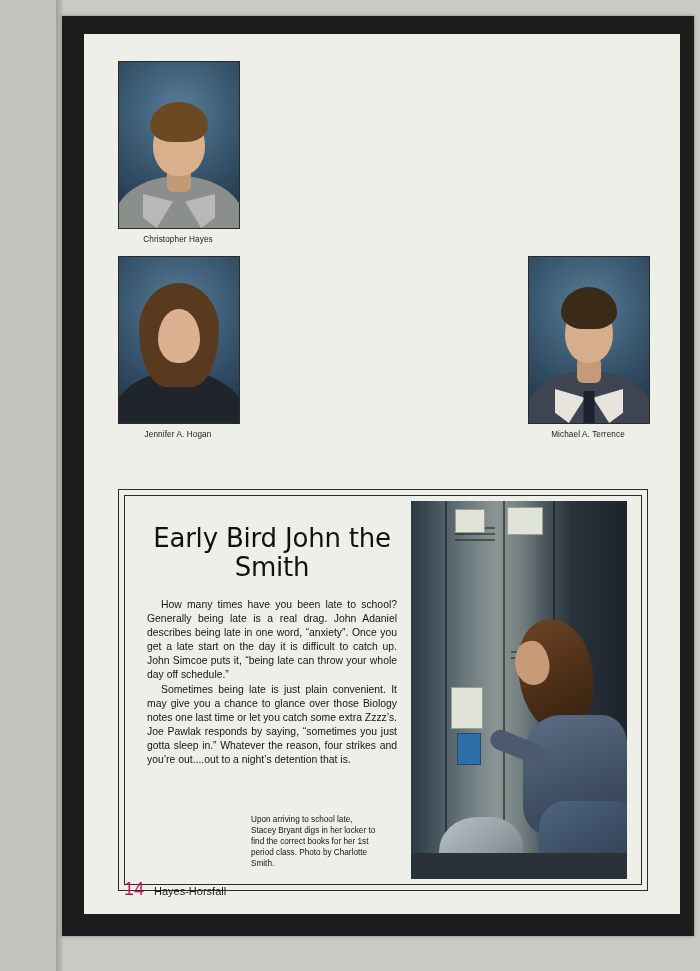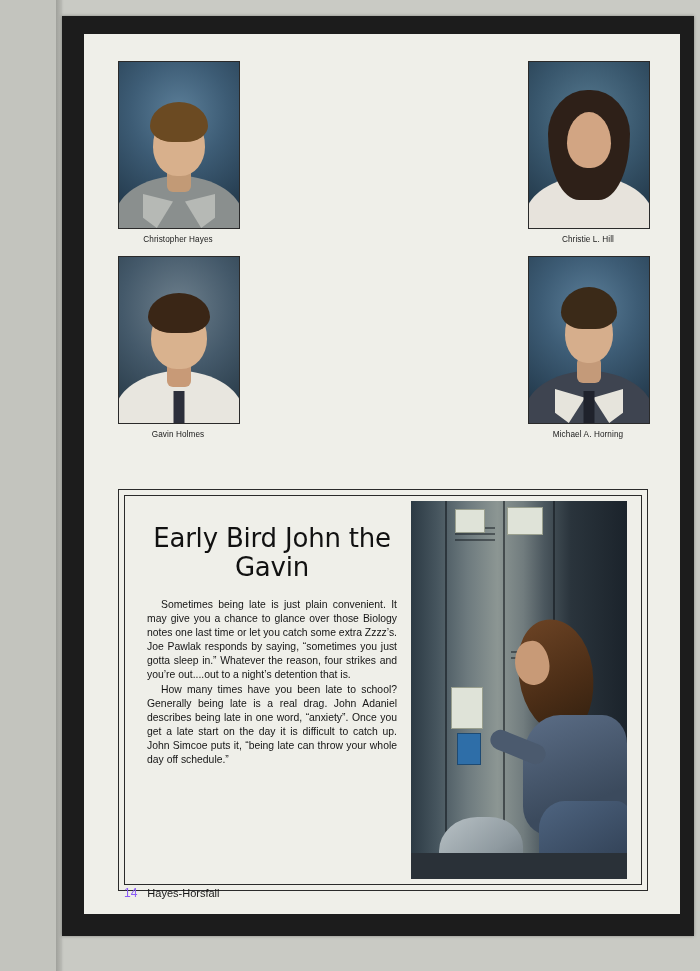--- a/index.html
+++ b/index.html
@@ -270,22 +270,22 @@
   
   .footer {
     position: absolute;
     left: 40px;
     bottom: 14px;
     display: flex;
     align-items: baseline;
     gap: 10px;
   }
   .folio-num {
-    font-size: 12px;
-    color: #8b5cf6;
+    font-size: 18px;
+    color: #be185d;
   }
   .folio-names {
     font-size: 11px;
     color: #1a1a1a;
   }
   .left-margin {
     position: absolute;
     left: 0; top: 0;
     width: 62px;
     height: 971px;
@@ -320,77 +320,66 @@
               <div class="collar-r" style="right:24px;background:#b6b9b5;clip-path:polygon(100% 0,0 22%,54% 100%,100% 70%);"></div>
               <div class="neck" style="top:104px;background:#c29a76;"></div>
               <div class="head" style="top:48px;width:52px;height:66px;background:#d8b08c;"></div>
               <div class="hair" style="top:40px;width:58px;height:40px;background:#6b4a22;"></div>
             </div>
             <div class="portrait-caption">Christopher Hayes</div>
           </div>
 
 
 
+
+        </div>
+
+        <div class="portrait-row">
+
           <div class="portrait">
             <div class="portrait-photo">
-              <div class="bg teal"></div>
-              <div class="shoulders" style="background:#e7e3dc;"></div>
-              <div class="neck" style="top:100px;background:#c49a79;"></div>
-              <div class="hair" style="top:28px;width:82px;height:110px;background:#2e2018;border-radius:48% 48% 38% 38% / 40% 40% 60% 60%;"></div>
-              <div class="head" style="top:50px;width:44px;height:56px;background:#d2a583;"></div>
+              <div class="bg blue"></div>
+              <div class="shoulders" style="background:#20242b;"></div>
+              <div class="neck" style="top:102px;background:#e4e0d6;width:26px;height:20px;"></div>
+              <div class="hair" style="top:26px;width:80px;height:104px;background:#5a3a1e;border-radius:50% 50% 34% 34% / 44% 44% 56% 56%;"></div>
+              <div class="head" style="top:52px;width:42px;height:54px;background:#dbb191;"></div>
             </div>
-            <div class="portrait-caption">Christie L. Hill</div>
+            <div class="portrait-caption">Jennifer A. Hogan</div>
           </div>
 
-        </div>
-
-        <div class="portrait-row">
-
-
-          <div class="portrait">
-            <div class="portrait-photo">
-              <div class="bg grey"></div>
-              <div class="shoulders" style="background:#e8e6df;"></div>
-              <div class="tie" style="background:#2c2f3b;"></div>
-              <div class="neck" style="top:104px;background:#c89a77;"></div>
-              <div class="head" style="top:44px;width:56px;height:68px;background:#d9b28e;"></div>
-              <div class="hair" style="top:36px;width:62px;height:40px;background:#3a2616;"></div>
-            </div>
-            <div class="portrait-caption">Gavin Holmes</div>
-          </div>
 
           <div class="portrait">
             <div class="portrait-photo">
               <div class="bg blue"></div>
               <div class="shoulders" style="background:#3e4450;"></div>
               <div class="collar-l" style="left:26px;background:#e6e4dc;clip-path:polygon(0 0,100% 26%,46% 100%,0 70%);"></div>
               <div class="collar-r" style="right:26px;background:#e6e4dc;clip-path:polygon(100% 0,0 26%,54% 100%,100% 70%);"></div>
               <div class="tie" style="background:#1f222c;"></div>
               <div class="neck" style="top:100px;background:#c49a79;"></div>
               <div class="head" style="top:42px;width:48px;height:64px;background:#d6ae8c;"></div>
               <div class="hair" style="top:30px;width:56px;height:42px;background:#3b2a18;"></div>
             </div>
-            <div class="portrait-caption">Michael A. Horning</div>
+            <div class="portrait-caption">Michael A. Terrence</div>
           </div>
 
 
         </div>
       </div>
 
       <div class="article">
         <div class="article-inner">
 
           <div class="article-text">
             <div class="article-title">
               <span>Early Bird John the</span><br>
-              <span>Gavin</span>
+              <span>Smith</span>
             </div>
             <div class="article-body">
+              <p>How many times have you been late to school? Generally being late is a real drag. John Adaniel describes being late in one word, “anxiety”. Once you get a late start on the day it is difficult to catch up. John Simcoe puts it, “being late can throw your whole day off schedule.”</p>
               <p>Sometimes being late is just plain convenient. It may give you a chance to glance over those Biology notes one last time or let you catch some extra Zzzz’s. Joe Pawlak responds by saying, “sometimes you just gotta sleep in.” Whatever the reason, four strikes and you’re out....out to a night’s detention that is.</p>
-              <p>How many times have you been late to school? Generally being late is a real drag. John Adaniel describes being late in one word, “anxiety”. Once you get a late start on the day it is difficult to catch up. John Simcoe puts it, “being late can throw your whole day off schedule.”</p>
             </div>
           </div>
 
           <div class="article-photo">
             <div class="lockers"></div>
             <div class="locker-seam" style="left:34px;"></div>
             <div class="locker-seam" style="left:92px;"></div>
             <div class="locker-seam" style="left:142px;"></div>
             <div class="locker-vent" style="left:44px;top:26px;"></div>
             <div class="locker-vent" style="left:44px;top:32px;"></div>
@@ -403,20 +392,21 @@
             <div class="paper-note" style="left:46px;top:232px;width:22px;height:30px;background:#2e6ea8;border-color:#1d4a73;"></div>
             <div class="girl-hair"></div>
             <div class="girl-face"></div>
             <div class="girl-body"></div>
             <div class="girl-arm"></div>
             <div class="girl-jeans"></div>
             <div class="trash-bag"></div>
             <div class="floor"></div>
           </div>
 
+          <div class="caption-box">Upon arriving to school late, Stacey Bryant digs in her locker to find the correct books for her 1st period class. Photo by Charlotte Smith.</div>
         </div>
       </div>
 
       <div class="footer">
         <div class="folio-num">14</div>
         <div class="folio-names">Hayes-Horsfall</div>
       </div>
 
     </div>
   </div>

